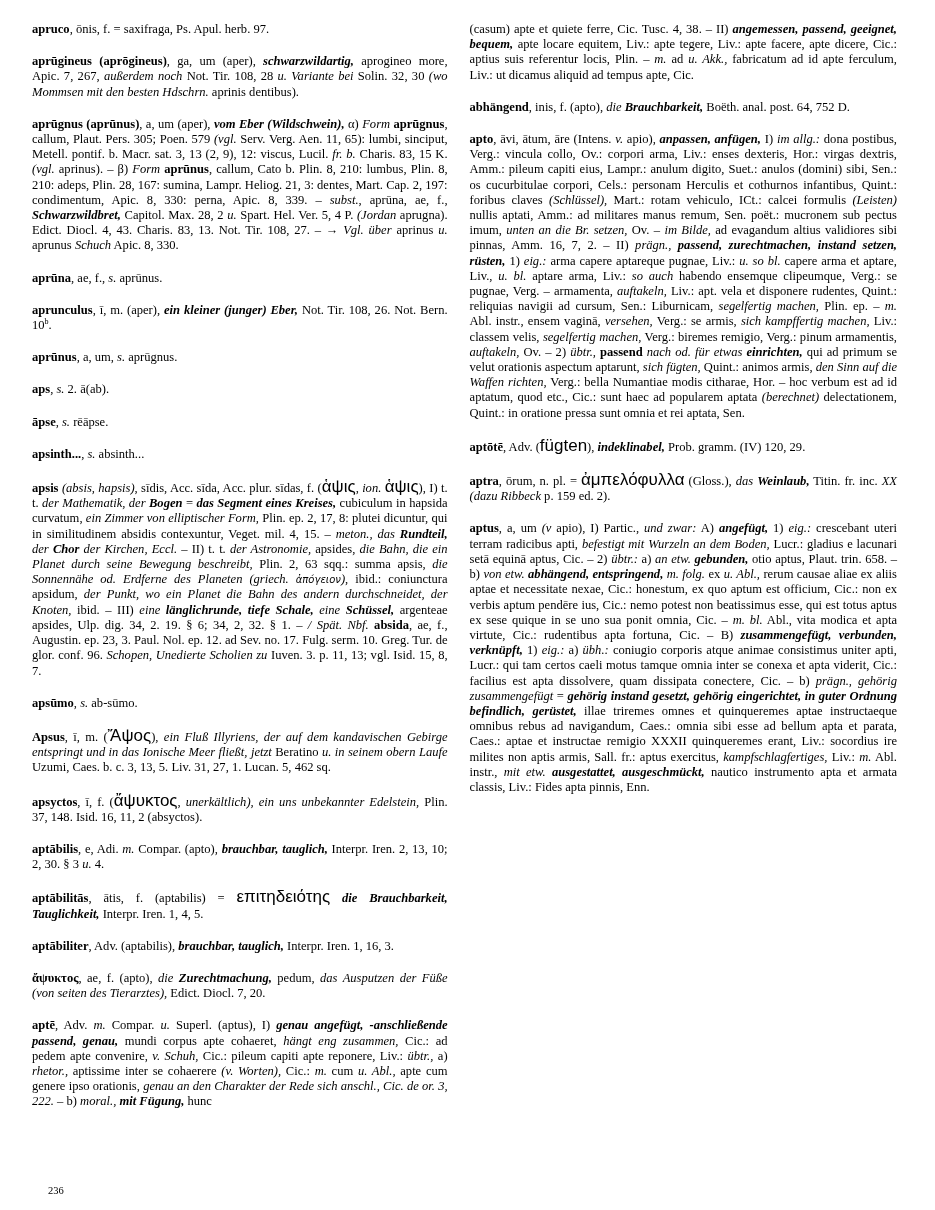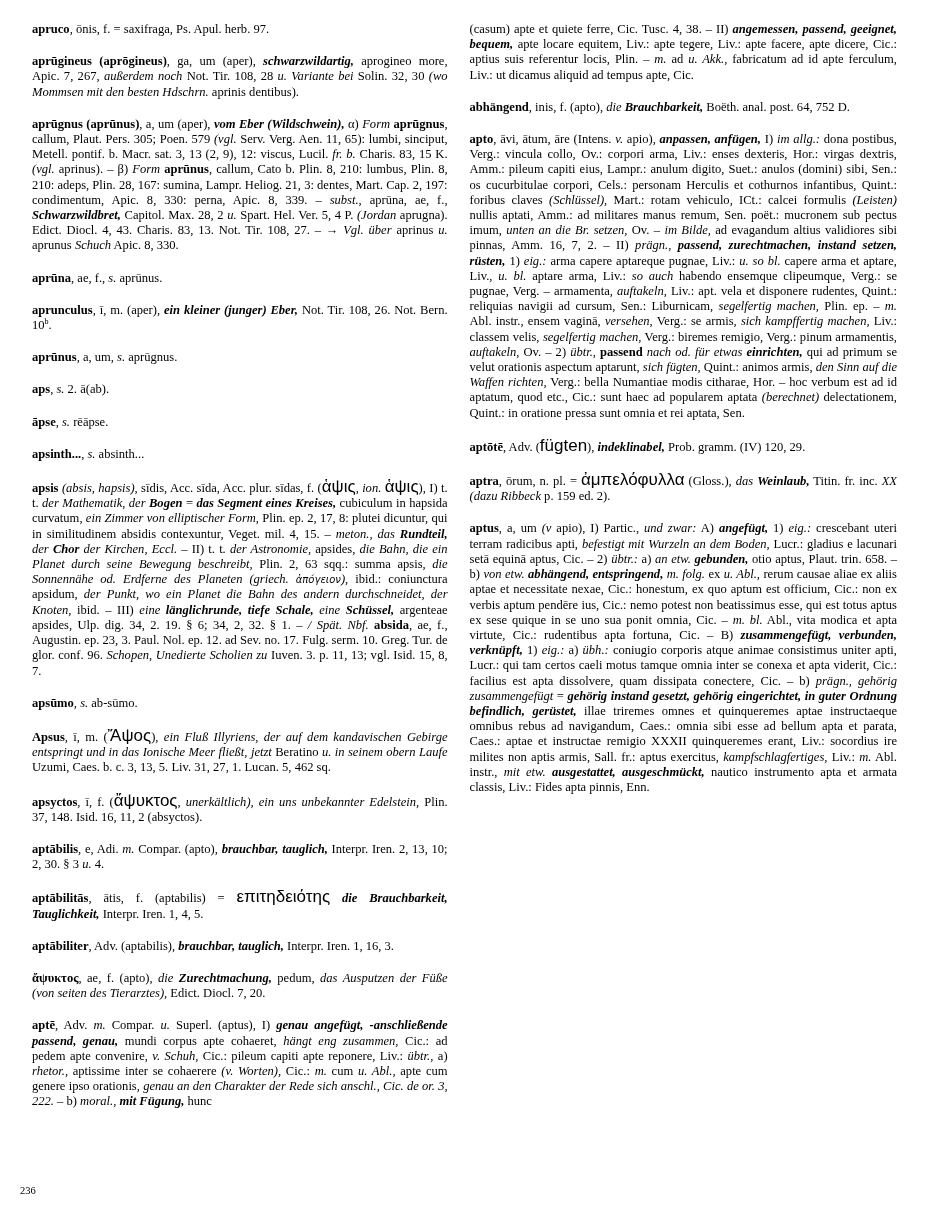--- a/index.html
+++ b/index.html
@@ -52,21 +52,21 @@
   }
   .it { font-style: italic; }
   .bi { font-weight: bold; font-style: italic; }
   .b  { font-weight: bold; }
   .gk { font-family: Liberation Sans, sans-serif; font-style: normal; font-size: 17px; }
   .gki { font-family: "DejaVu Sans", sans-serif; font-style: italic; font-size: 10px; }
   sup { font-size: 8px; vertical-align: super; line-height: 0; }
 
   #folio {
     position: absolute;
-    left: 20px;
+    left: 48px;
     bottom: 14px;
     font-size: 10.5px;
     font-family: "Liberation Serif", "DejaVu Serif", serif;
     color: #000;
   }
 </style>
 </head>
 <body>
 
 <div id="page">

